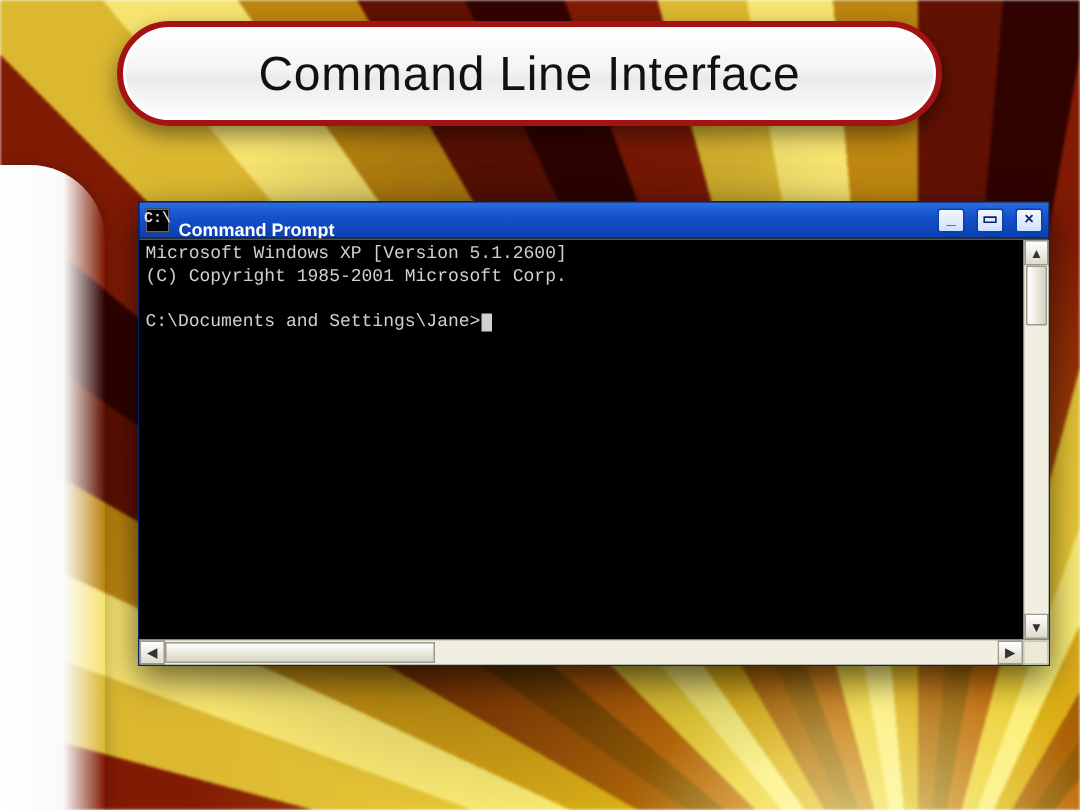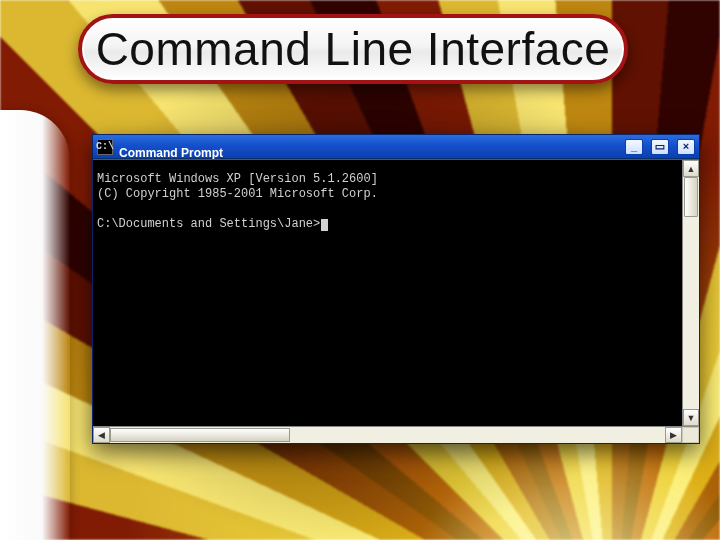--- a/index.html
+++ b/index.html
@@ -38,21 +38,21 @@
     position:absolute;
     top:14px; left:78px;
     width:550px; height:70px;
     background: linear-gradient(180deg,#ffffff 0%, #f4f4f4 45%, #eaeaea 55%, #ffffff 100%);
     border: 4px solid #a31313;
     border-radius: 36px;
     box-shadow: 0 6px 14px rgba(0,0,0,0.45), inset 0 0 0 2px #ffffff;
     display:flex; align-items:center; justify-content:center;
   }
   .title-pill .title{
-    font-size: 46px;
+    font-size: 32px;
     letter-spacing: 0.5px;
     color:#111;
   }
   
   .cmd-window{
     position:absolute;
     top:134px; left:92px;
     width:608px; height:310px;
     box-shadow: 0 8px 22px rgba(0,0,0,0.6);
     border:1px solid #0a246a;
@@ -99,21 +99,21 @@
     background:#000;
     border-top:1px solid #555;
   }
   .console{
     flex:1;
     background:#000;
     color:#d0d0d0;
     font-family:"Lucida Console","Courier New",monospace;
     font-size:12px;
     line-height:1.25;
-    padding:12px 4px;
+    padding:2px 4px;
     white-space:pre;
     overflow:hidden;
   }
   .console .cursor{
     display:inline-block;
     width:7px; height:12px;
     background:#d0d0d0;
     vertical-align:text-bottom;
     margin-left:1px;
   }

